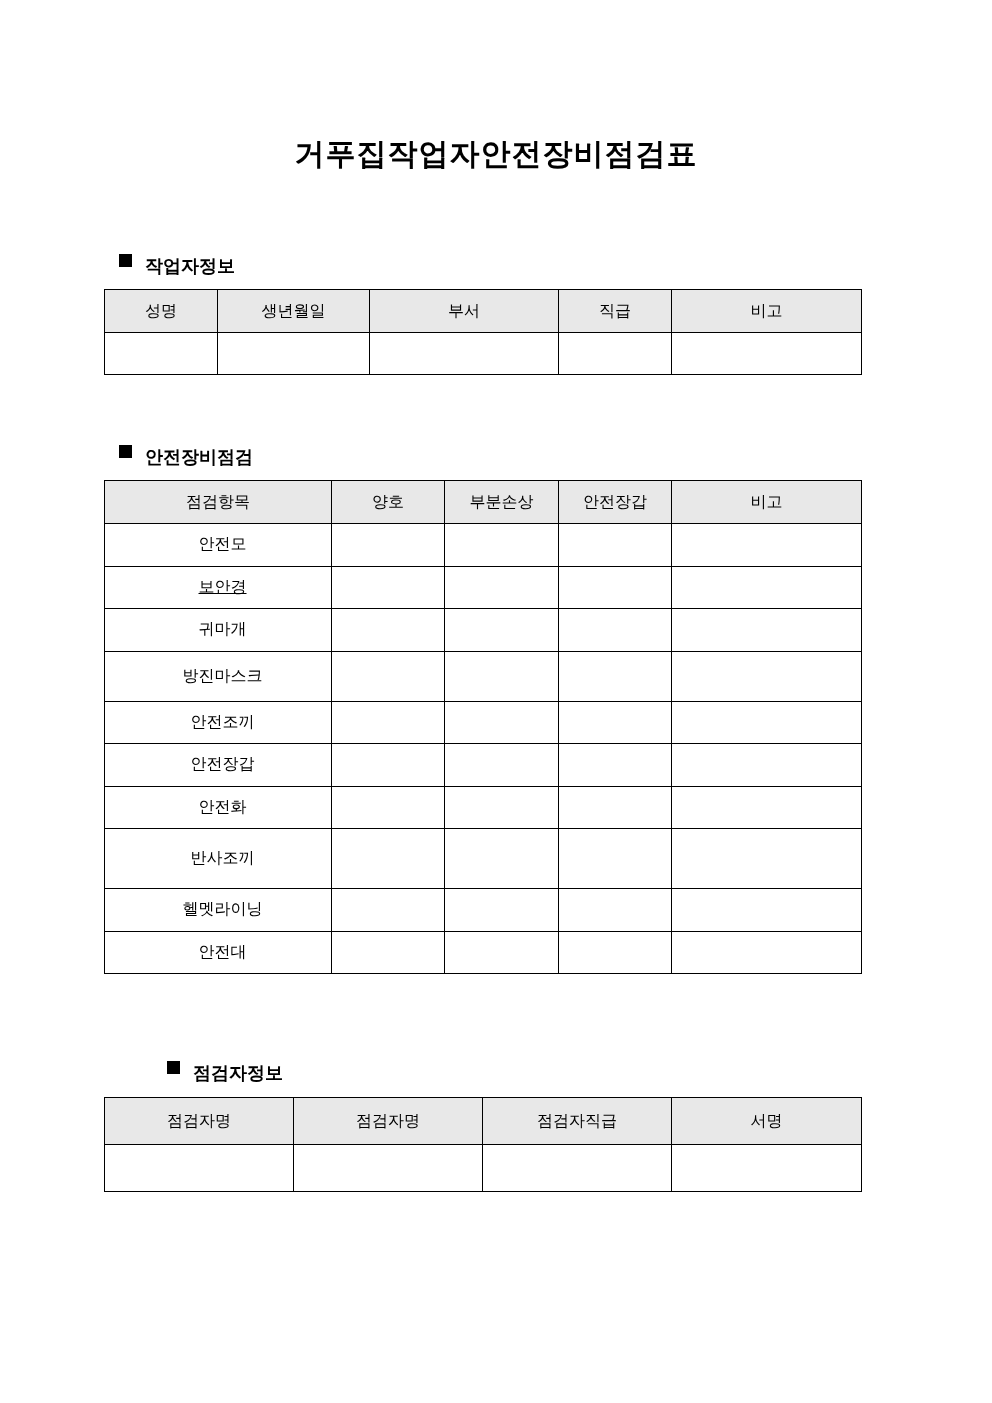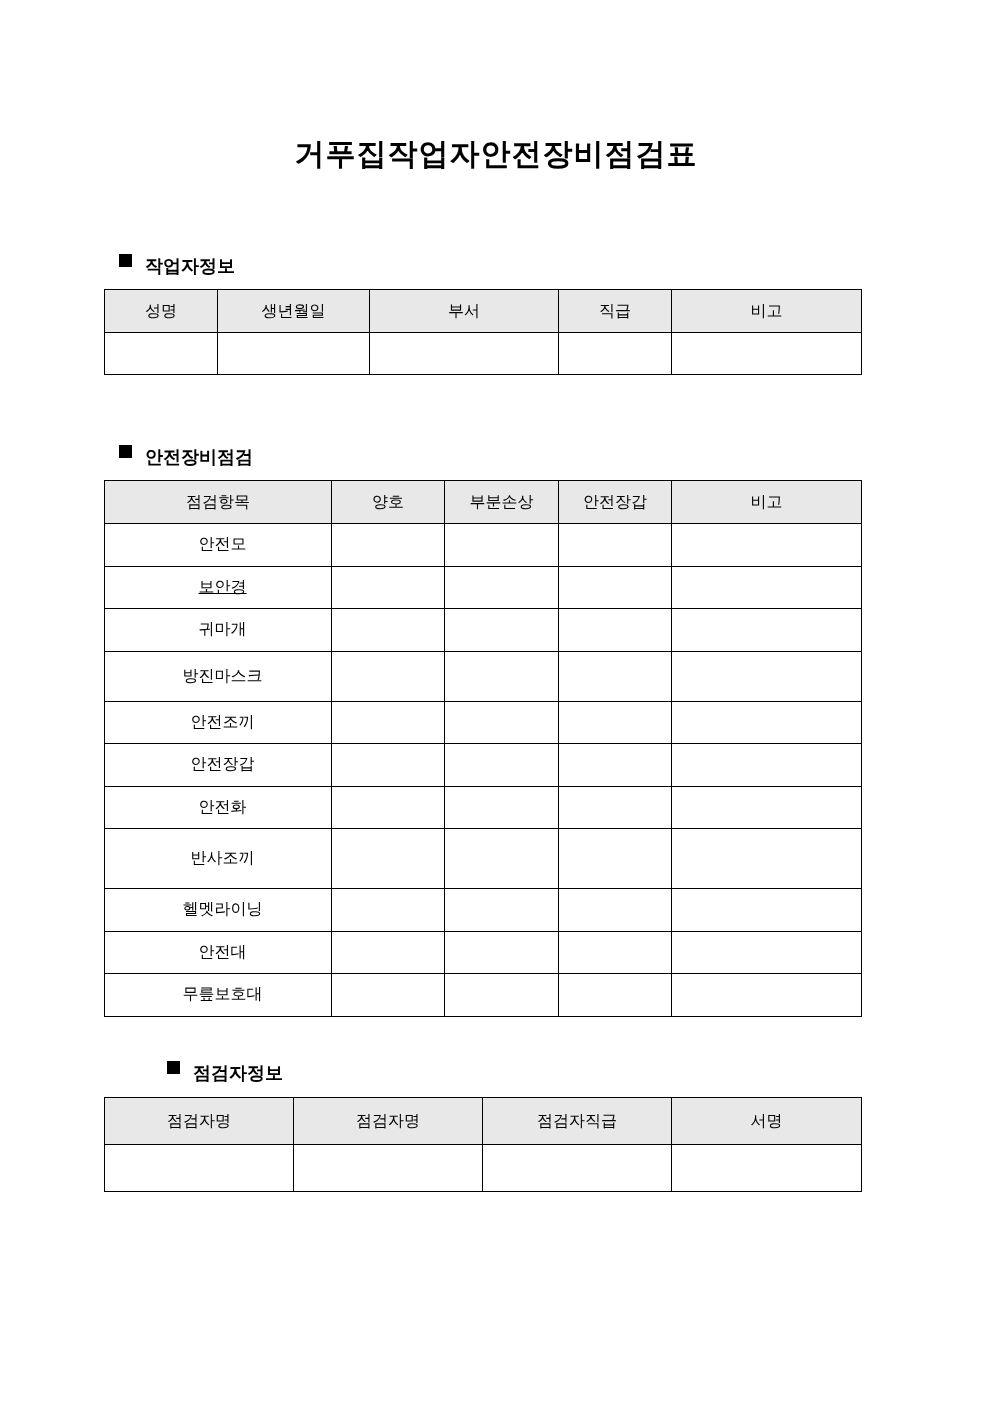--- a/index.html
+++ b/index.html
@@ -132,27 +132,20 @@
         <td></td>
         <td></td>
       </tr>
       <tr style="height: 42.5px;">
         <td class="item">안전대</td>
         <td></td>
         <td></td>
         <td></td>
         <td></td>
       </tr>
-      <tr style="height: 42.5px;">
-        <td class="item">무릎보호대</td>
-        <td></td>
-        <td></td>
-        <td></td>
-        <td></td>
-      </tr>
     </tbody>
 </table>
 
 <div class="section-title" style="top:1061px;padding-left:48px;">
   <span class="sq"></span>
   <span>점검자정보</span>
 </div>
 <table style="top:1097px;">
   <colgroup>
     <col style="width:189px">

